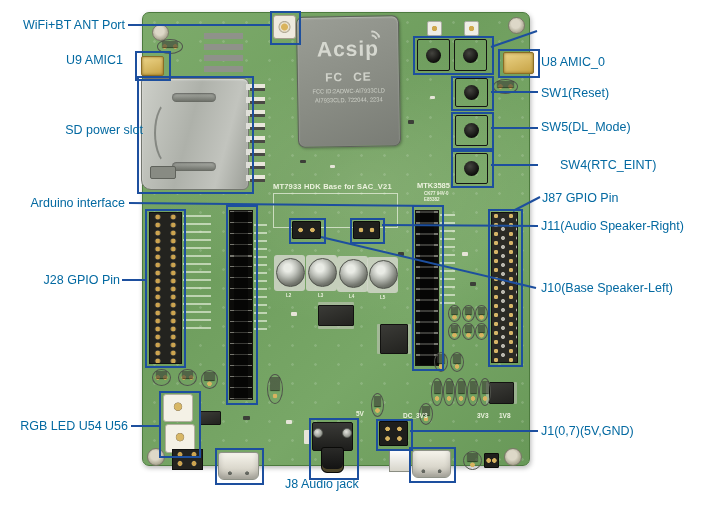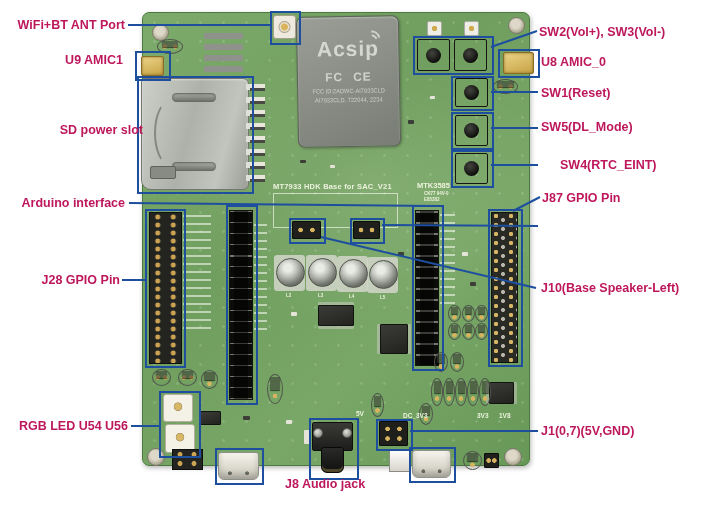--- a/index.html
+++ b/index.html
@@ -1,19 +1,19 @@
 <!DOCTYPE html>
 <html><head>
 <meta charset="utf-8">
 <style>
   html,body{margin:0;padding:0;background:#fff;}
   .stage{position:relative;width:708px;height:526px;background:#ffffff;overflow:hidden;
          font-family:"Liberation Sans",sans-serif;}
   
-  .lbl{position:absolute;color:#be185d;font-weight:bold;font-size:12.5px;line-height:14px;
+  .lbl{position:absolute;color:#0369a1;font-weight:normal;font-size:12.5px;line-height:14px;
        white-space:nowrap;}
   
   .abox{position:absolute;border:2px solid #1d4f9e;}
   .leads{position:absolute;left:0;top:0;pointer-events:none;}
   .leads line{stroke:#1d4f9e;stroke-width:2;}
   
   .board{position:absolute;left:142px;top:12px;width:386px;height:452px;border-radius:7px;
     background:
       radial-gradient(circle, rgba(255,255,255,.14) 1px, transparent 1.6px),
       radial-gradient(ellipse 320px 220px at 58% 38%, rgba(255,255,230,.12), transparent 65%),
@@ -284,22 +284,22 @@
   <div class="abox" style="left:376px;top:419px;width:33px;height:28px;"></div>
   <div class="abox" style="left:409px;top:447px;width:43px;height:32px;"></div>
 
   <div class="lbl" style="right:583px;top:18px;">WiFi+BT ANT Port</div>
   <div class="lbl" style="right:585px;top:53px;">U9 AMIC1</div>
   <div class="lbl" style="right:565px;top:123px;">SD power slot</div>
   <div class="lbl" style="right:583px;top:196px;">Arduino interface</div>
   <div class="lbl" style="right:588px;top:273px;">J28 GPIO Pin</div>
   <div class="lbl" style="right:580px;top:419px;">RGB LED U54 U56</div>
   <div class="lbl" style="left:285px;top:477px;">J8 Audio jack</div>
-  <div class="lbl" style="left:539px;top:25px;">SW2(Vol+), SW3(Vol-)</div>
   <div class="lbl" style="left:541px;top:55px;">U8 AMIC_0</div>
   <div class="lbl" style="left:541px;top:86px;">SW1(Reset)</div>
   <div class="lbl" style="left:541px;top:120px;">SW5(DL_Mode)</div>
   <div class="lbl" style="left:541px;top:158px;margin-left:19px;">SW4(RTC_EINT)</div>
   <div class="lbl" style="left:542px;top:191px;">J87 GPIO Pin</div>
+  <div class="lbl" style="left:541px;top:219px;">J11(Audio Speaker-Right)</div>
   <div class="lbl" style="left:541px;top:281px;">J10(Base Speaker-Left)</div>
   <div class="lbl" style="left:541px;top:424px;">J1(0,7)(5V,GND)</div>
 
 </div>
 
 </body></html>

